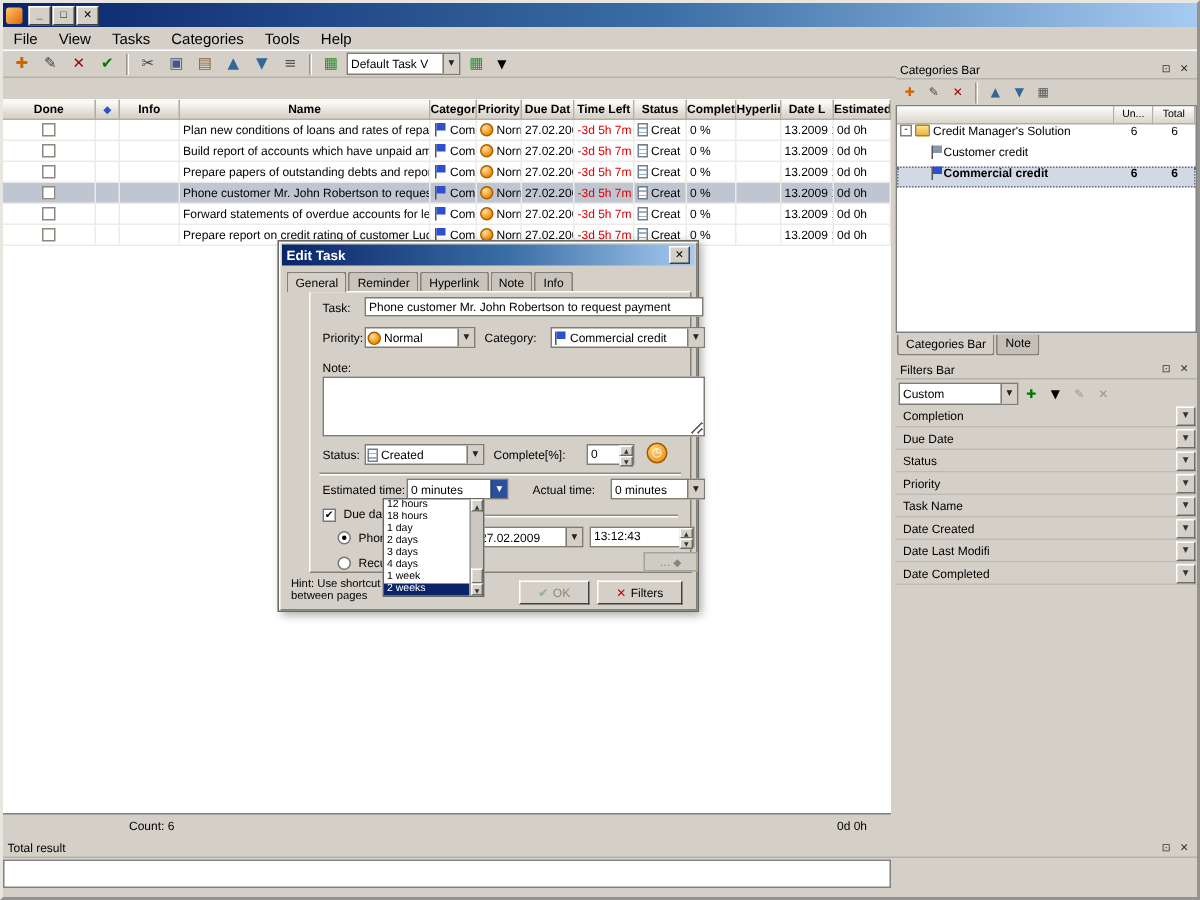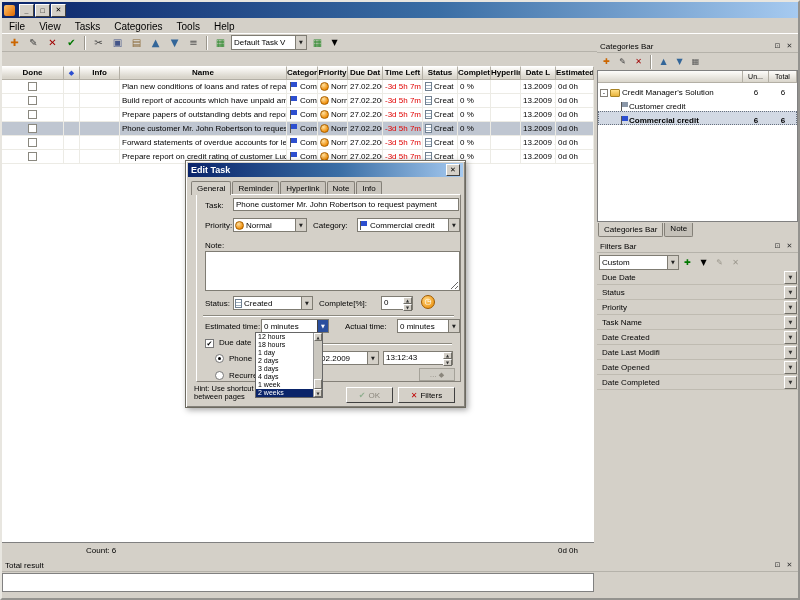--- a/index.html
+++ b/index.html
@@ -57,21 +57,21 @@
   
   .phead{position:absolute;display:flex;align-items:center;font-size:8px;padding:0 3px;border-bottom:1px solid #b5b2aa;background:#d4d0c8}
   .phead .pt{flex:1;white-space:nowrap;overflow:hidden}
   .pbtn{width:11px;height:11px;margin-left:1px;font-size:7px;line-height:10px;text-align:center;color:#333;flex:none}
   .cat-header{left:595px;top:38px;width:201px;height:13px}
   .cat-toolbar{position:absolute;left:595px;top:52px;width:201px;height:15px;display:flex;align-items:center;gap:1px;padding:0 2px}
   .tree{position:absolute;left:595px;top:68px;width:201px;height:152px;background:#fff;border:1px solid #808080;font-size:8px}
   .tree-cols{display:flex;height:12px}
   .thc{background:linear-gradient(#fefdfb,#d9d5cb);border-right:1px solid #b3afa5;border-bottom:1px solid #b3afa5;font-size:7px;line-height:11px;text-align:center;overflow:hidden;white-space:nowrap}
   .thc.sp{flex:1}.thc.un{width:26px}.thc.tt{width:28px}
-  .tree-row{display:flex;align-items:flex-end;height:14px;white-space:nowrap;padding-left:2px}
+  .tree-row{display:flex;align-items:flex-start;height:14px;white-space:nowrap;padding-left:2px}
   .tree-row.indent{padding-left:22px}
   .tree-row .lbl{flex:1;overflow:hidden}
   .tree-row .num{width:26px;text-align:center;flex:none}
   .tree-row .num2{width:28px;text-align:center;flex:none}
   .tree-row.sel{background:#d2d9e4;outline:1px dotted #66707e;outline-offset:-1px;font-weight:bold}
   .expander{width:8px;height:8px;border:1px solid #848078;background:#fff;font-size:7px;line-height:6px;text-align:center;margin-right:2px;flex:none}
   .cat-tabs{position:absolute;left:595px;top:221px;width:201px;height:14px;display:flex;font-size:8px;gap:1px;padding-left:1px}
   .ctab{padding:0 5px;line-height:12px;border:1px solid #848078;border-top:none;background:#c4c0b8;border-radius:0 0 2px 2px}
   .ctab.active{background:#d4d0c8;line-height:13px}
   .flt-header{left:595px;top:238px;width:201px;height:13px}
@@ -87,21 +87,21 @@
   .search-header{left:0;top:557px;right:0;height:13px}
   .search-body{position:absolute;left:0;top:571px;width:592px;height:19px;background:#fff;border:1px solid #808080}
 
   
   .dialog{position:absolute;left:183px;top:158px;width:281px;height:248px;background:#d4d0c8;border:1px solid #6d6a60;box-shadow:inset 1px 1px 0 #fff,inset -1px -1px 0 #84817a,2px 2px 6px rgba(0,0,0,.35);font-size:8px;z-index:50}
   .dlg-title{position:absolute;left:2px;top:2px;right:2px;height:14px;background:linear-gradient(90deg,#0a246a,#3a6ea5 55%,#a6caf0);color:#fff;font-weight:bold;font-size:9px;display:flex;align-items:center;padding:0 3px}
   .dlg-close{margin-left:auto;width:14px;height:12px;background:#d4d0c8;border:1px solid;border-color:#fff #404040 #404040 #fff;color:#000;text-align:center;font-size:7px;line-height:10px;font-weight:normal}
   .dlg-tabs{position:absolute;left:5px;top:20px;height:14px;display:flex;gap:1px}
   .dtab{padding:0 5px;line-height:13px;font-size:8px;background:#c8c4bc;border:1px solid #848078;border-bottom:none;border-radius:2px 2px 0 0}
   .dtab.active{background:#d4d0c8;line-height:14px;position:relative;z-index:2}
-  .dlg-page{position:absolute;left:10px;top:33px;right:4px;height:188px;border:1px solid;border-color:#fff #848078 #848078 #fff;background:#d4d0c8}
+  .dlg-page{position:absolute;left:20px;top:33px;right:4px;height:188px;border:1px solid;border-color:#fff #848078 #848078 #fff;background:#d4d0c8}
   .lab{position:absolute;white-space:nowrap;font-size:8px}
   .l-task{left:8px;top:6px}
   .txt{position:absolute;background:#fff;border:1px solid #7f7c73;font-size:8px;font-family:inherit;padding:0 2px}
   .t-task{left:36px;top:3px;width:226px;height:13px}
   .l-prio{left:8px;top:26px}
   .cb-prio{position:absolute;left:36px;top:23px;width:74px;height:14px}
   .l-cat{left:116px;top:26px}
   .cb-cat{position:absolute;left:160px;top:23px;width:103px;height:14px}
   .l-note{left:8px;top:46px}
   .t-note{position:absolute;left:8px;top:56px;width:255px;height:40px;background:#fff;border:1px solid #7f7c73}
@@ -433,20 +433,24 @@
       <span class="cv">Custom</span>
       <span class="cbtn gly">▼</span>
     </span>
     <span class="tbbtn sm gly i3">✚</span>
     <span class="tbbtn sm gly">▼</span>
     <span class="tbbtn sm gly dis">✎</span>
     <span class="tbbtn sm gly dis">✕</span>
   </div>
   <div class="flt-rows">
     <div class="frow">
+      <span class="fl">Completion</span>
+      <span class="fbtn gly">▼</span>
+    </div>
+    <div class="frow">
       <span class="fl">Due Date</span>
       <span class="fbtn gly">▼</span>
     </div>
     <div class="frow">
       <span class="fl">Status</span>
       <span class="fbtn gly">▼</span>
     </div>
     <div class="frow">
       <span class="fl">Priority</span>
       <span class="fbtn gly">▼</span>
@@ -454,24 +458,20 @@
     <div class="frow">
       <span class="fl">Task Name</span>
       <span class="fbtn gly">▼</span>
     </div>
     <div class="frow">
       <span class="fl">Date Created</span>
       <span class="fbtn gly">▼</span>
     </div>
     <div class="frow">
       <span class="fl">Date Last Modifi</span>
-      <span class="fbtn gly">▼</span>
-    </div>
-    <div class="frow">
-      <span class="fl">Date Opened</span>
       <span class="fbtn gly">▼</span>
     </div>
     <div class="frow">
       <span class="fl">Date Completed</span>
       <span class="fbtn gly">▼</span>
     </div>
   </div>
 
   <div class="phead search-header">
     <span class="pt">Total result</span>

